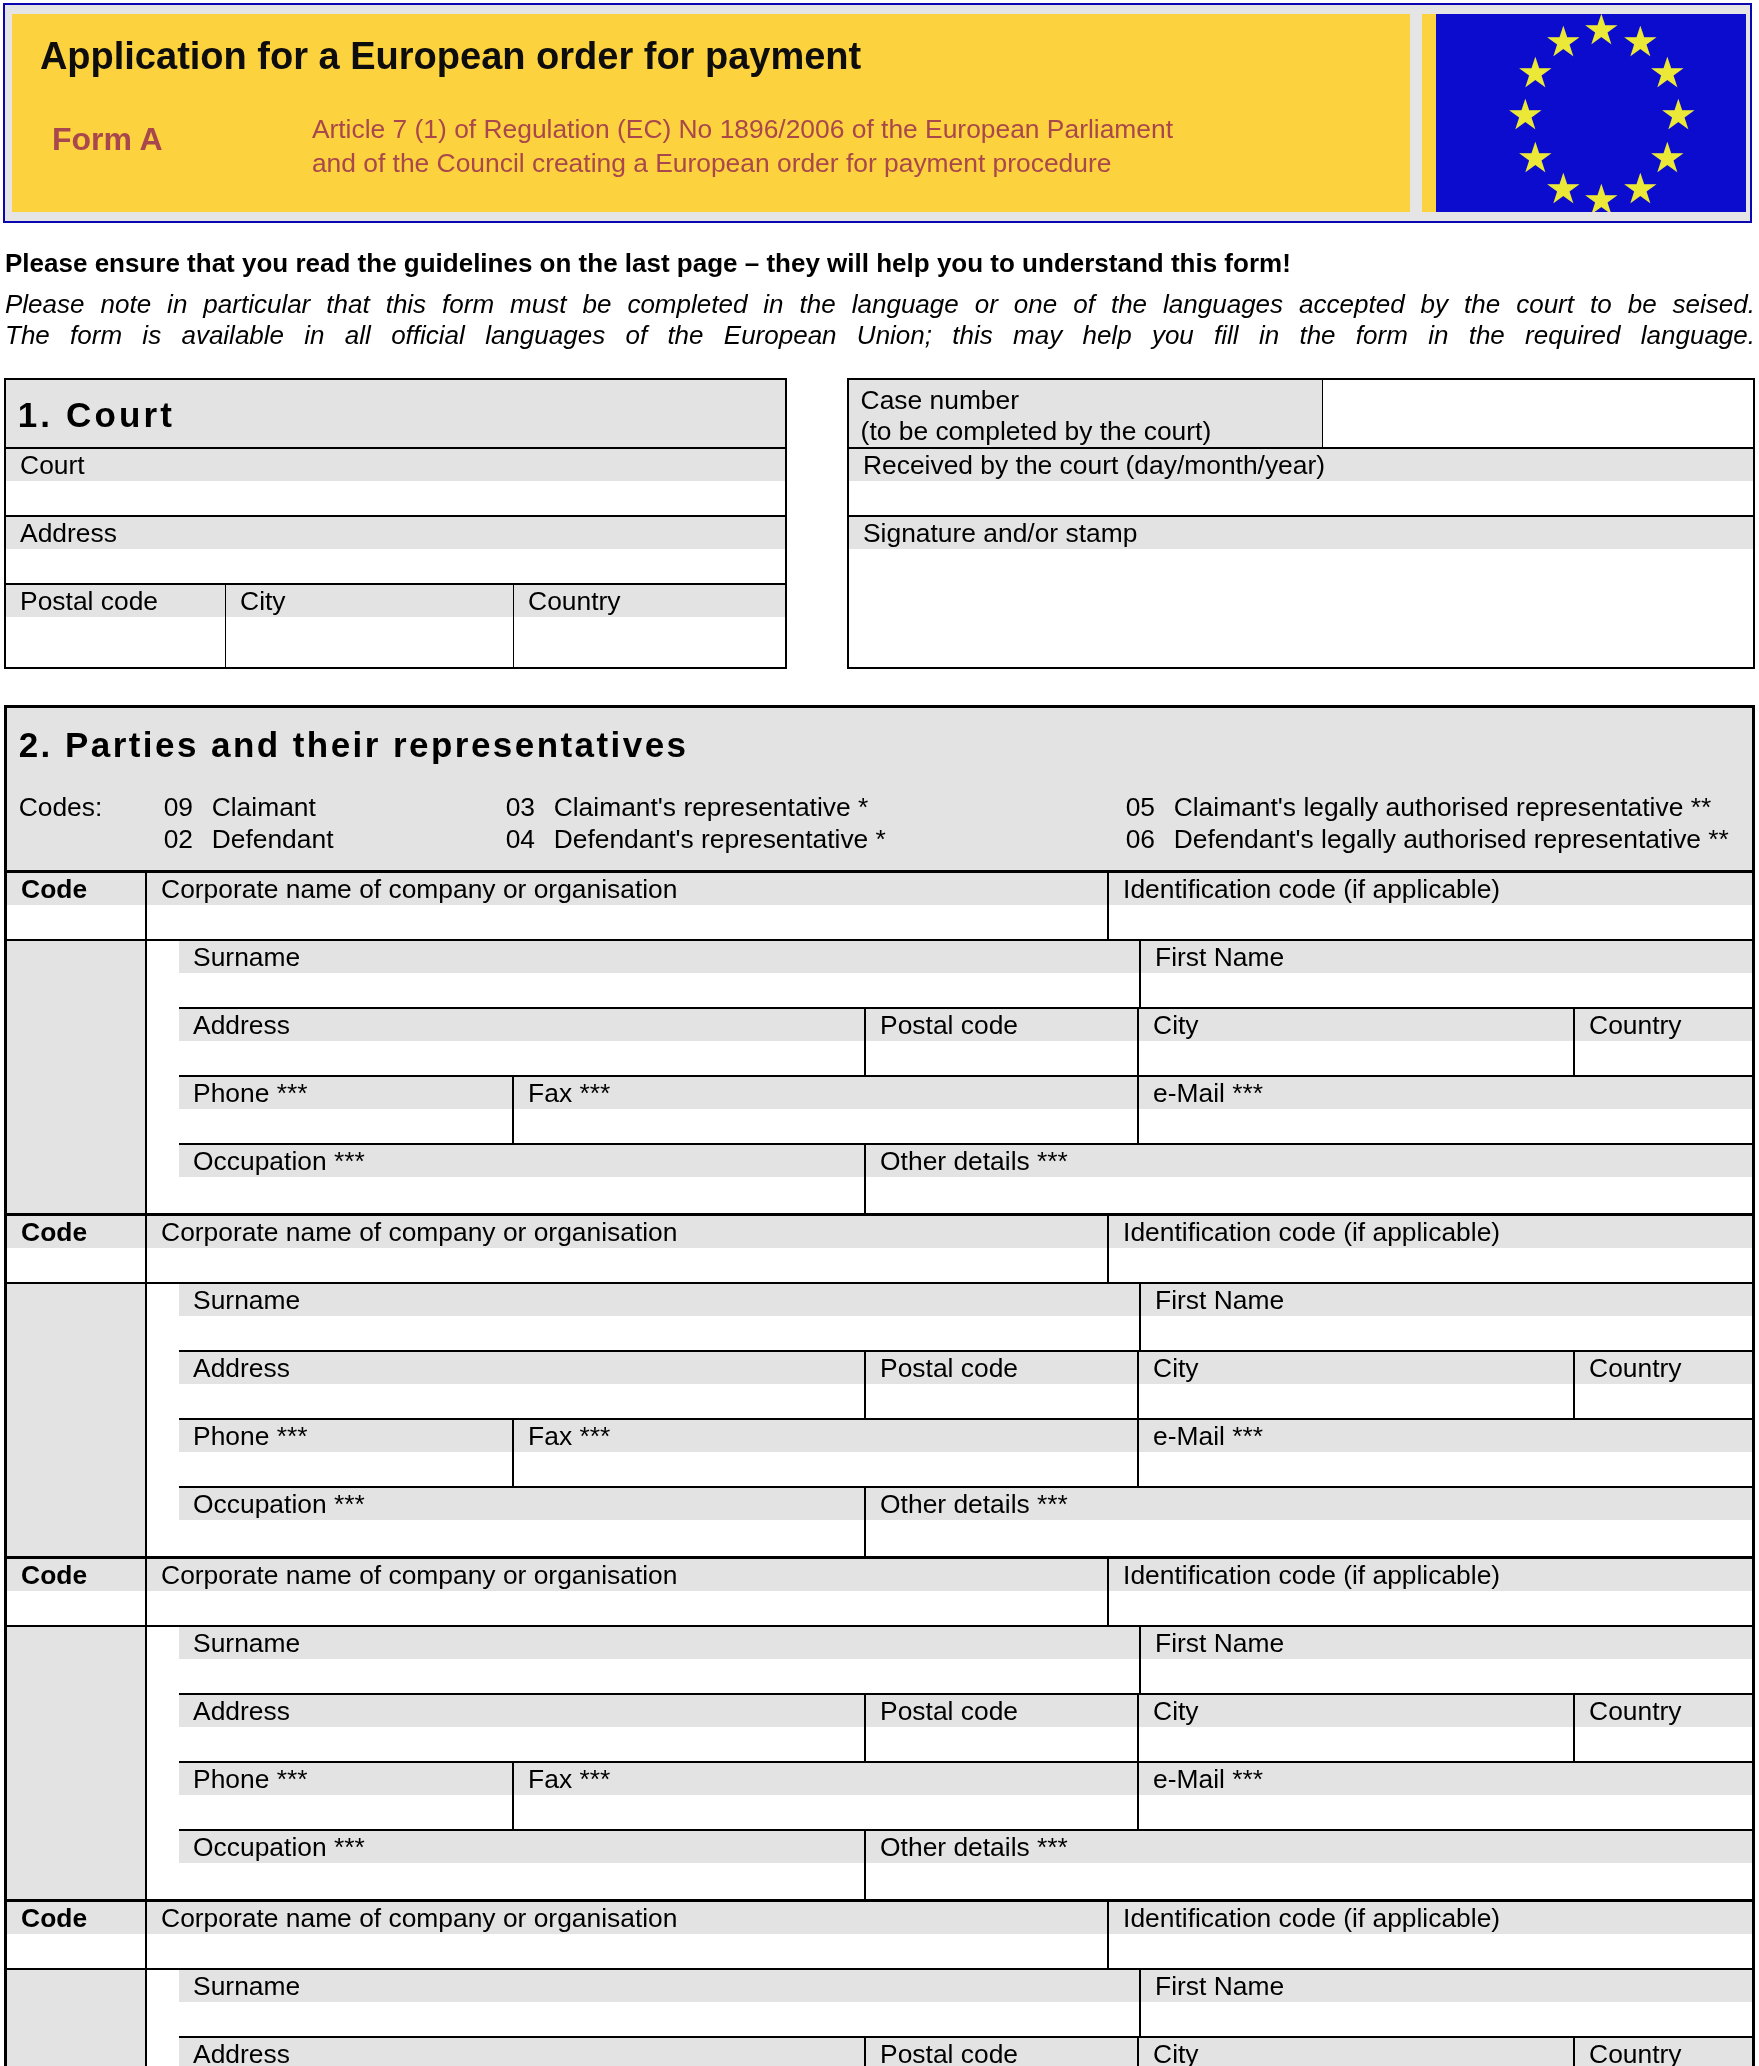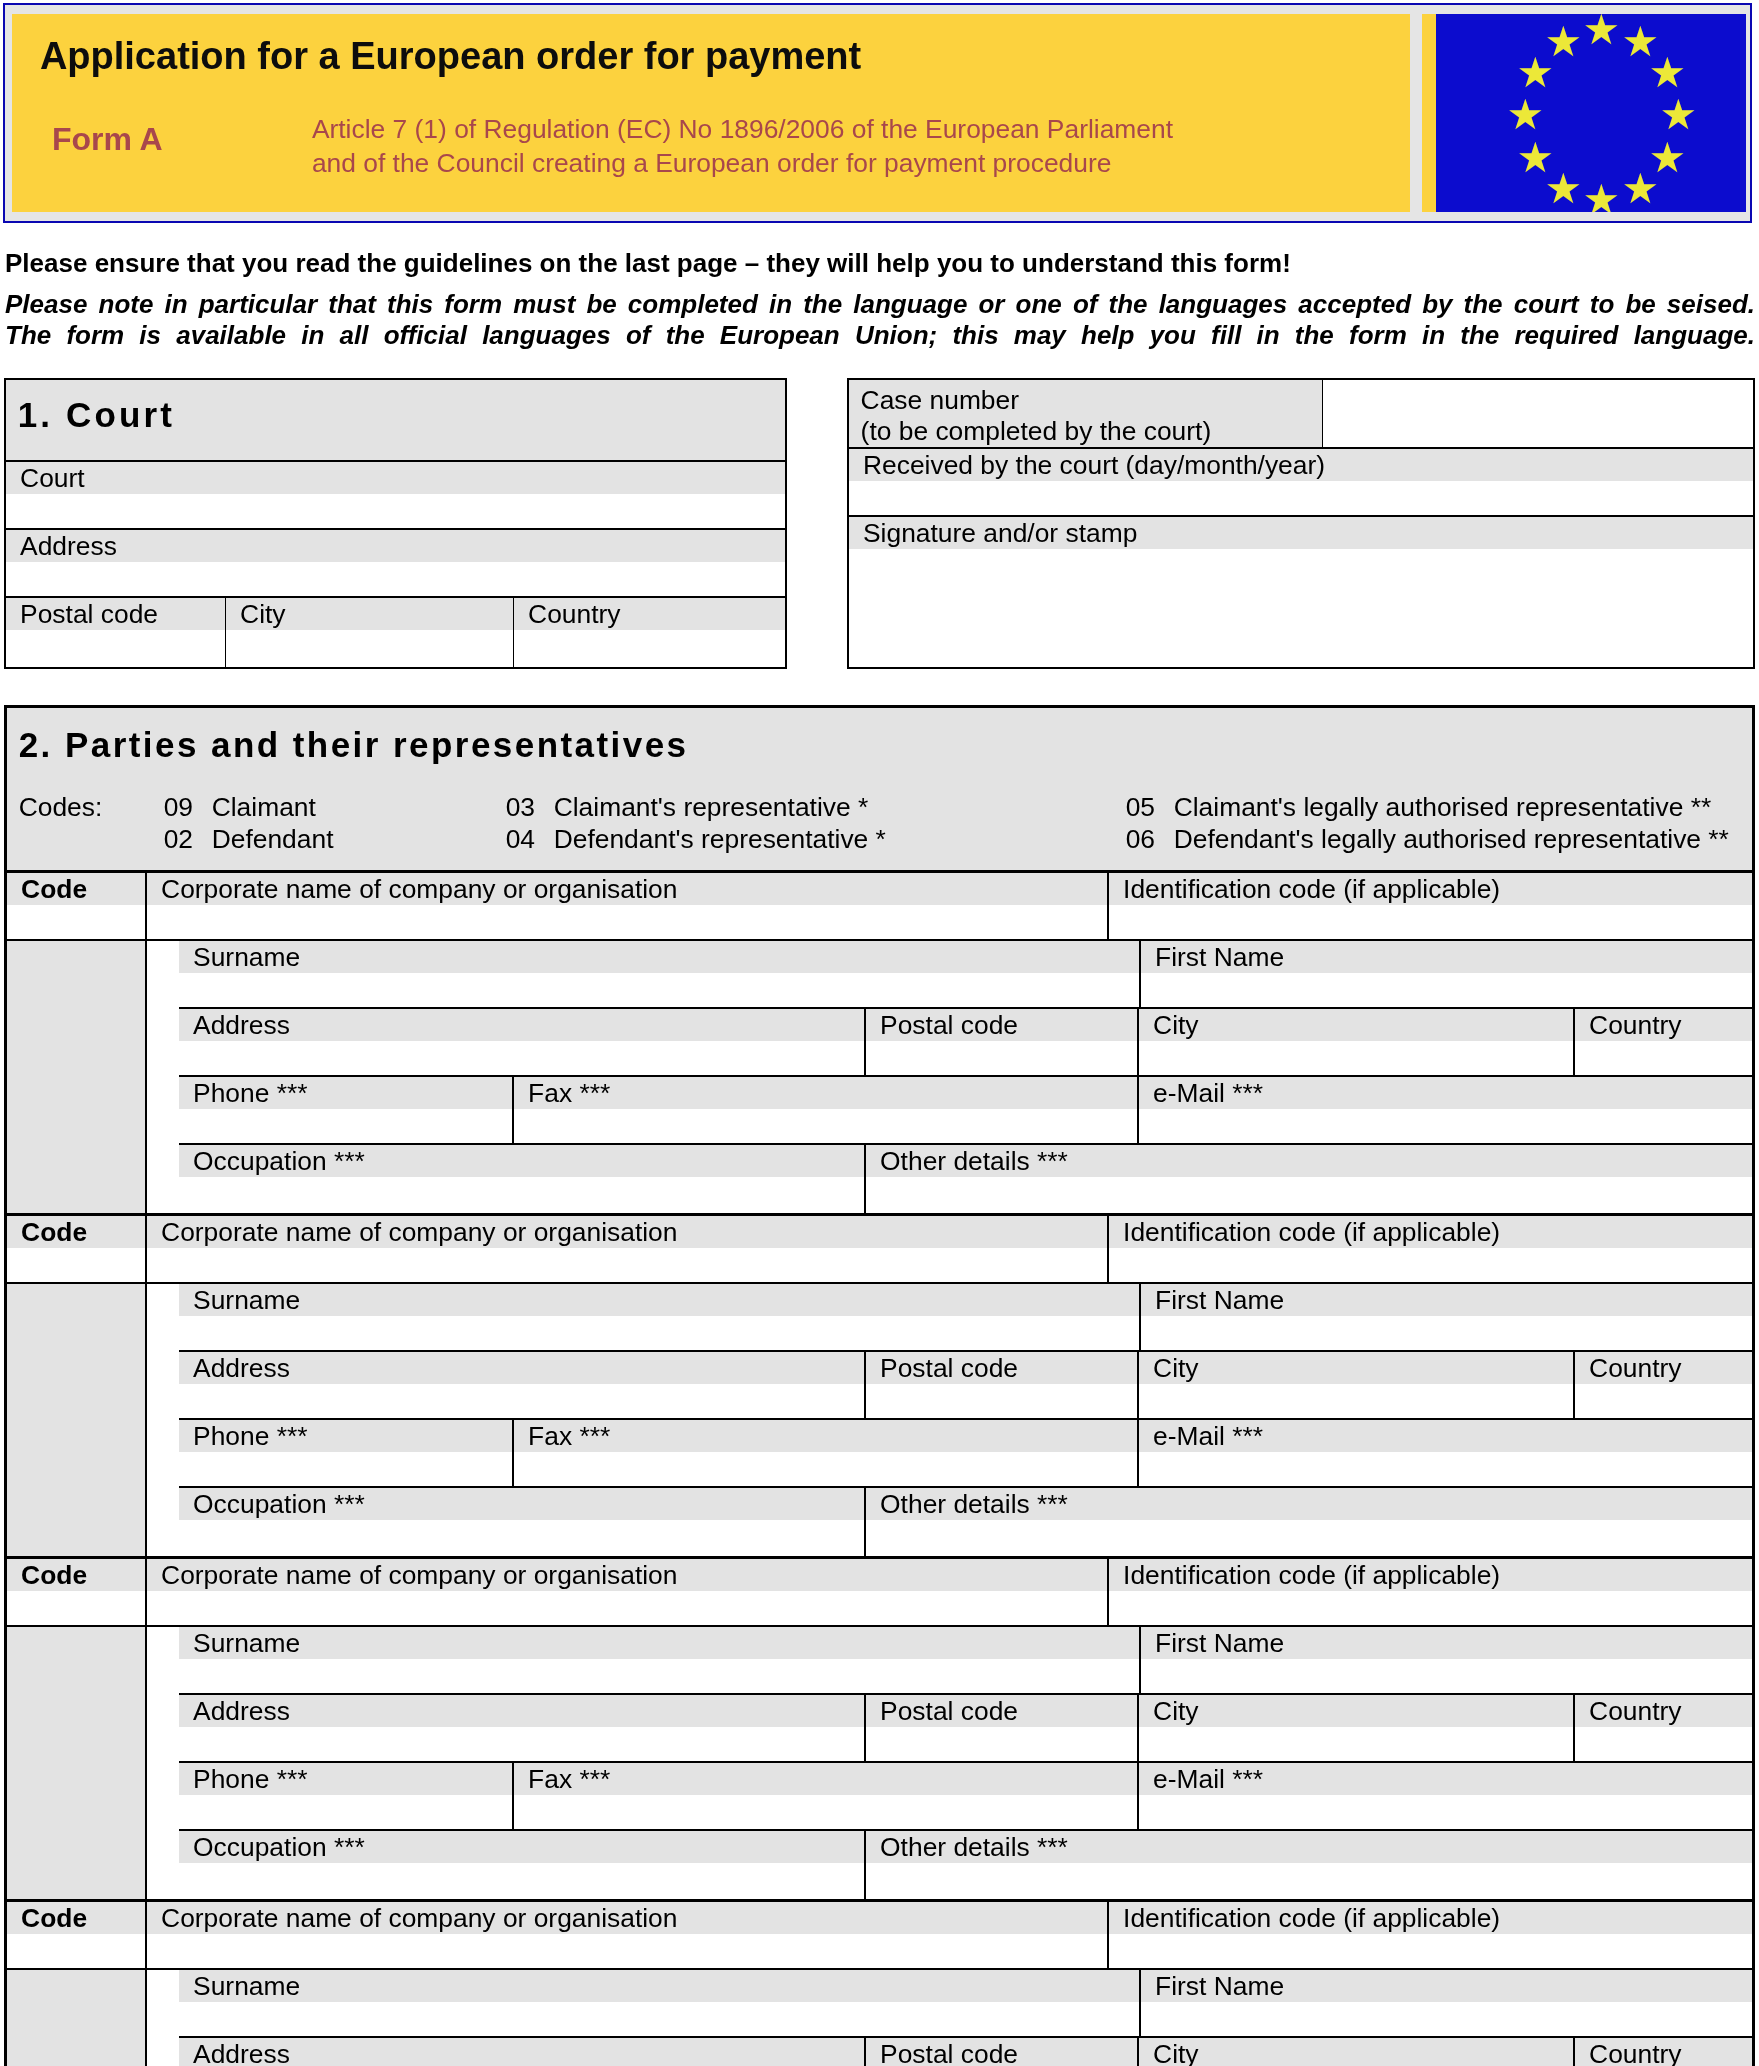--- a/index.html
+++ b/index.html
@@ -16,31 +16,31 @@
   .banner-title { position:absolute; left:28px; top:21.5px; font-size:38px; font-weight:bold; color:#0d0d0d; }
   .banner-form { position:absolute; left:40px; top:107px; font-size:32px; font-weight:bold; color:#a8474c; }
   .banner-sub { position:absolute; left:300px; top:98px; font-size:26.4px; line-height:34px; color:#a8474c; }
   .banner-stripe { position:absolute; left:1417px; top:8.3px; width:15px; height:198px; background:#fcd23e; }
   .eu-flag { position:absolute; left:1431px; top:8.3px; width:310px; height:198px; background:#0c0cce; overflow:hidden; }
   .star { position:absolute; transform:translate(-50%,-50%); font-size:42px; line-height:42px;
           color:#ece838; font-family:"DejaVu Sans", sans-serif; }
 
   
   .ensure { position:absolute; left:5px; top:248px; width:1750px; font-size:26px; font-weight:bold; }
-  .note { position:absolute; left:5px; top:289px; width:1750px; font-size:26px; font-weight:bold; font-style:italic; line-height:31px; }
+  .note { position:absolute; left:5px; top:289px; width:1750px; font-size:26px; font-weight:normal; font-style:italic; line-height:31px; }
   .note .jline { text-align:justify; text-align-last:justify; }
 
   
   .lbl { background:#e3e3e3; font-size:26.4px; display:flex; align-items:center; padding-left:14px; }
   .inp { background:#ffffff; }
 
   
   .court-box { position:absolute; left:4.1px; top:378px; width:783px; height:291px;
                border:2.5px solid #000; display:flex; flex-direction:column; background:#fff; }
-  .box-heading { height:82px; background:#e3e3e3; border-bottom:2.1px solid #000;
+  .box-heading { height:69px; background:#e3e3e3; border-bottom:2.1px solid #000;
                  font-size:35px; font-weight:bold; letter-spacing:0.09em;
                  display:flex; align-items:flex-start; padding:15px 0 0 11.6px; }
   .court-box .lbl { height:32px; }
   .court-box .inp { height:36px; border-bottom:2.1px solid #000; }
   .triple { display:flex; flex:1; }
   .triple .cell { display:flex; flex-direction:column; }
   .triple .cell + .cell { border-left:1.7px solid #000; }
   .triple .cell .inp { flex:1; border-bottom:none; }
   .c-postal { width:219px; } .c-city { width:288px; } .c-country { flex:1; }
 

